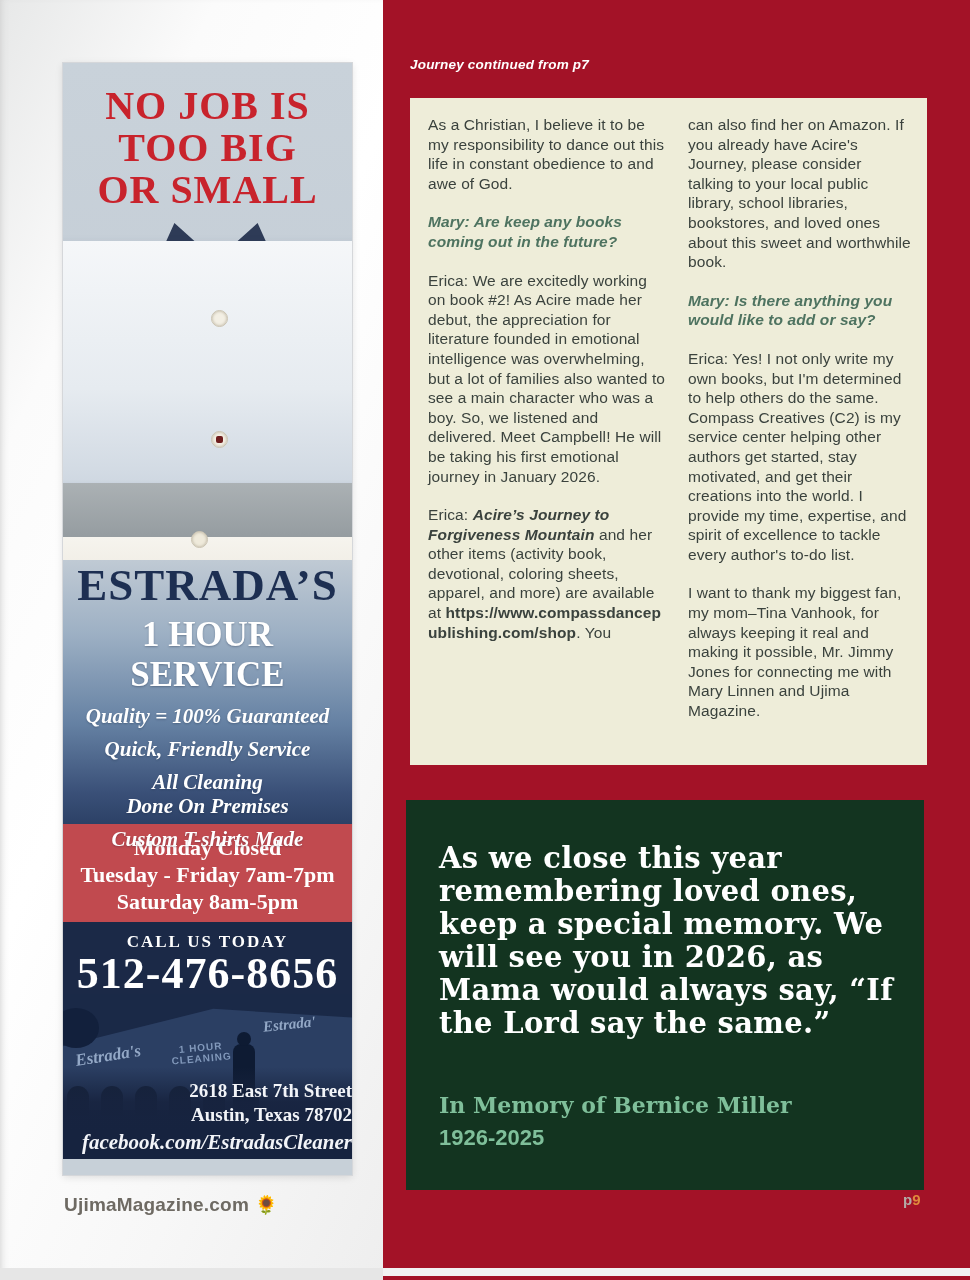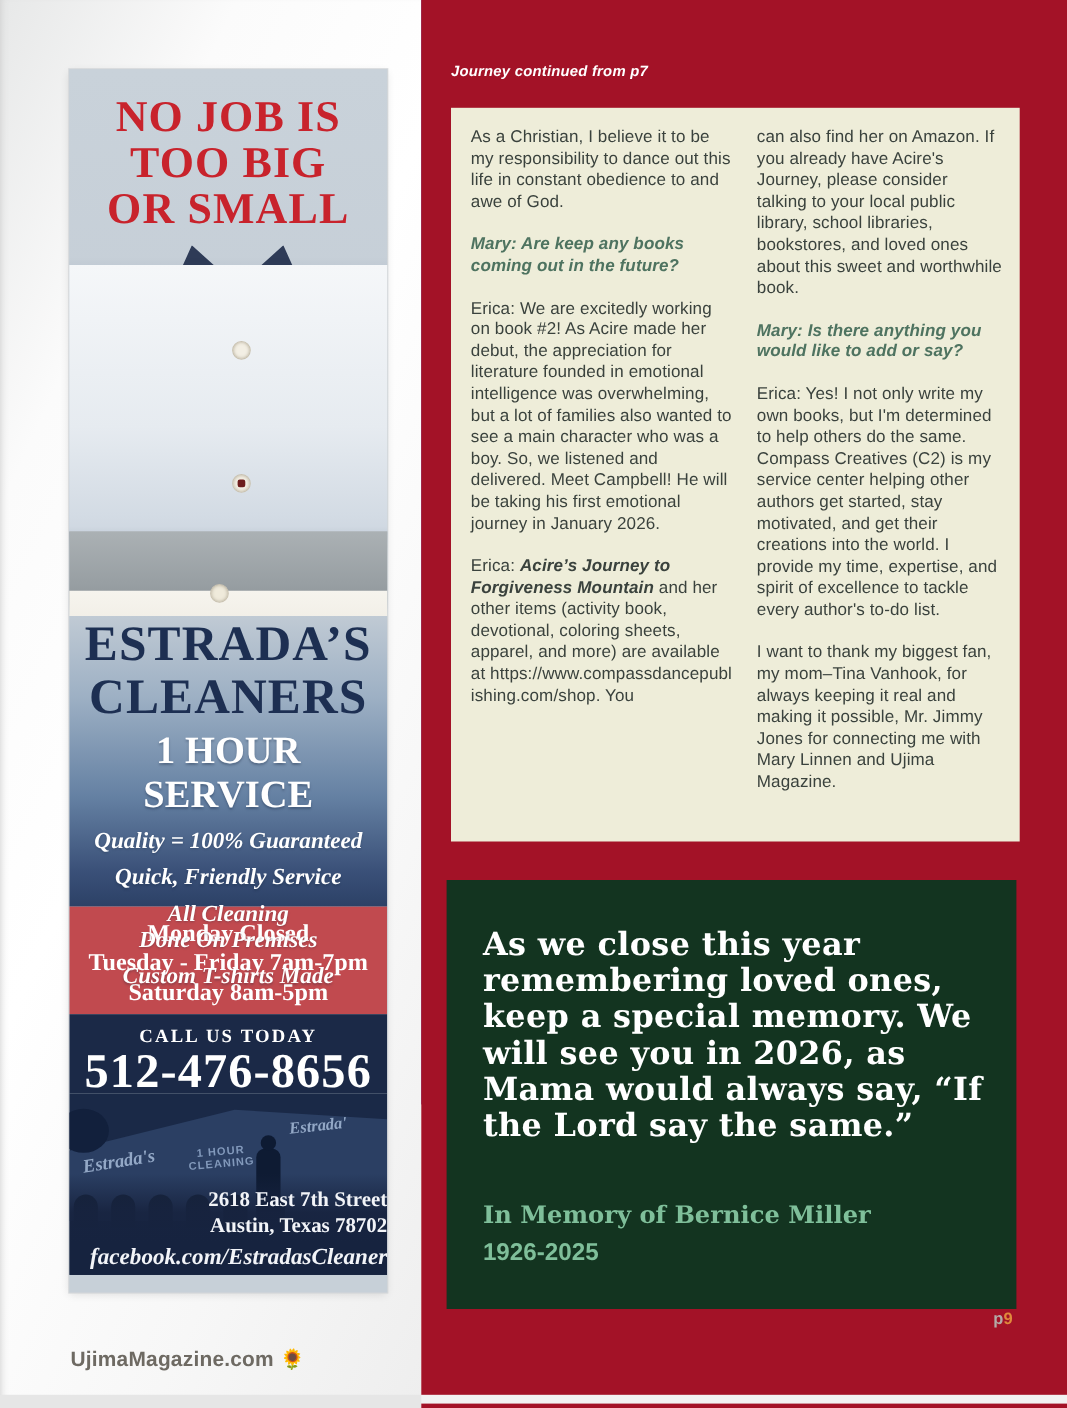--- a/index.html
+++ b/index.html
@@ -75,39 +75,39 @@
   .arch{width:22px;height:30px;background:#152238;border-radius:11px 11px 0 0;}
   .tree{position:absolute;left:-10px;top:14px;width:46px;height:40px;background:#12203c;border-radius:50%;}
   .man{position:absolute;left:170px;top:50px;width:22px;height:66px;background:#0e1b33;border-radius:8px 8px 2px 2px;}
   .man::before{content:"";position:absolute;left:4px;top:-12px;width:14px;height:14px;border-radius:50%;background:#0e1b33;}
   .store-overlay{position:absolute;left:0;bottom:0;width:289px;height:92px;
     background:linear-gradient(rgba(23,35,63,0) 0%,rgba(23,35,63,.92) 38%,#16233f 70%);}
   .ad-address{position:absolute;left:0;bottom:4px;width:289px;text-align:right;color:#f2f4f8;}
   .addr-line{font-weight:bold;font-size:19px;line-height:24px;font-family:"Liberation Serif",serif;}
   .fb-line{font-weight:bold;font-style:italic;font-size:21px;line-height:26px;margin-top:2px;font-family:"Liberation Serif",serif;}
 
-  .left-footer{position:absolute;left:64px;top:1194px;font-size:19px;font-weight:bold;color:#6e6a63;letter-spacing:.2px;margin-top:31px;}
+  .left-footer{position:absolute;left:64px;top:1194px;font-size:19px;font-weight:bold;color:#6e6a63;letter-spacing:.2px;}
   .sunflower{font-size:18px;margin-left:6px;}
 
   
-  .right-page{position:absolute;left:383px;top:0;width:587px;height:1004px;background:#701a75;}
+  .right-page{position:absolute;left:383px;top:0;width:587px;height:1004px;background:#7f1d1d;}
   .red-panel{position:absolute;left:0;top:0;width:587px;height:1268px;background:#a31227;}
   .next-page-sliver{position:absolute;left:0;top:1276px;width:587px;height:4px;background:#a31227;}
 
   .continued{position:absolute;left:27px;top:57px;color:#ffffff;font-weight:bold;font-style:italic;
     font-size:13.5px;letter-spacing:.2px;}
 
   .article-box{position:absolute;left:27px;top:98px;width:517px;height:667px;background:#eeedd9;
     box-sizing:border-box;padding:17px 14px 0 18px;display:flex;gap:22px;}
   .col{width:238px;color:#3a423d;font-size:15.5px;line-height:19.6px;letter-spacing:.1px;}
   .col-2{width:223px;}
   .para{margin:0 0 19px 0;}
   .q{margin:0 0 19px 0;font-weight:bold;font-style:italic;color:#4e7360;}
   .b-ital{font-weight:bold;font-style:italic;}
-  .b-url{font-weight:normal;word-break:break-all;}
+  .b-url{font-weight:bold;word-break:break-all;}
 
   .memorial-box{position:absolute;left:23px;top:800px;width:518px;height:390px;background:#133420;
     box-sizing:border-box;}
   .quote{position:absolute;left:33px;top:42px;width:460px;color:#ffffff;
     font-family:"DejaVu Serif",serif;font-weight:bold;font-size:29px;line-height:33px;letter-spacing:.3px;}
   .mem-name{position:absolute;left:33px;top:292px;color:#7fbf9a;
     font-family:"DejaVu Serif",serif;font-weight:bold;font-size:22px;line-height:26px;}
   .mem-years{position:absolute;left:33px;top:325px;color:#7fbf9a;
     font-family:Liberation Sans, sans-serif;font-weight:bold;font-size:22px;line-height:26px;}
 
@@ -135,21 +135,20 @@
         <div class="shirt-fold fold-2"></div>
         <div class="shirt-fold fold-3"></div>
         <div class="shirt-button btn-1"></div>
         <div class="shirt-button btn-2"></div>
         <div class="shirt-button btn-3"></div>
       </div>
 
       <div class="ad-mid">
         <div class="brand">
           <div>ESTRADA’S</div>
-          <div>CLEANERS</div>
         </div>
         <div class="service">1 HOUR SERVICE</div>
         <div class="feature">Quality = 100% Guaranteed</div>
         <div class="feature">Quick, Friendly Service</div>
         <div class="feature pre-line">All Cleaning
 Done On Premises</div>
         <div class="feature">Custom T-shirts Made</div>
       </div>
 
       <div class="ad-hours">

